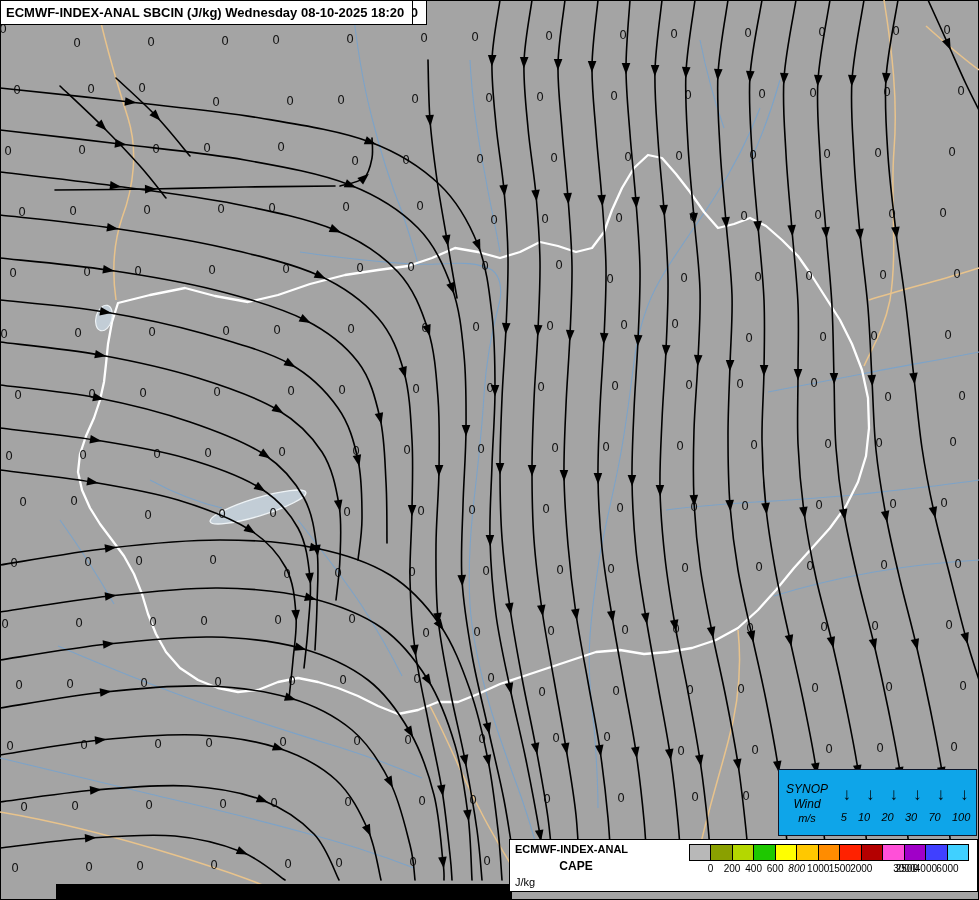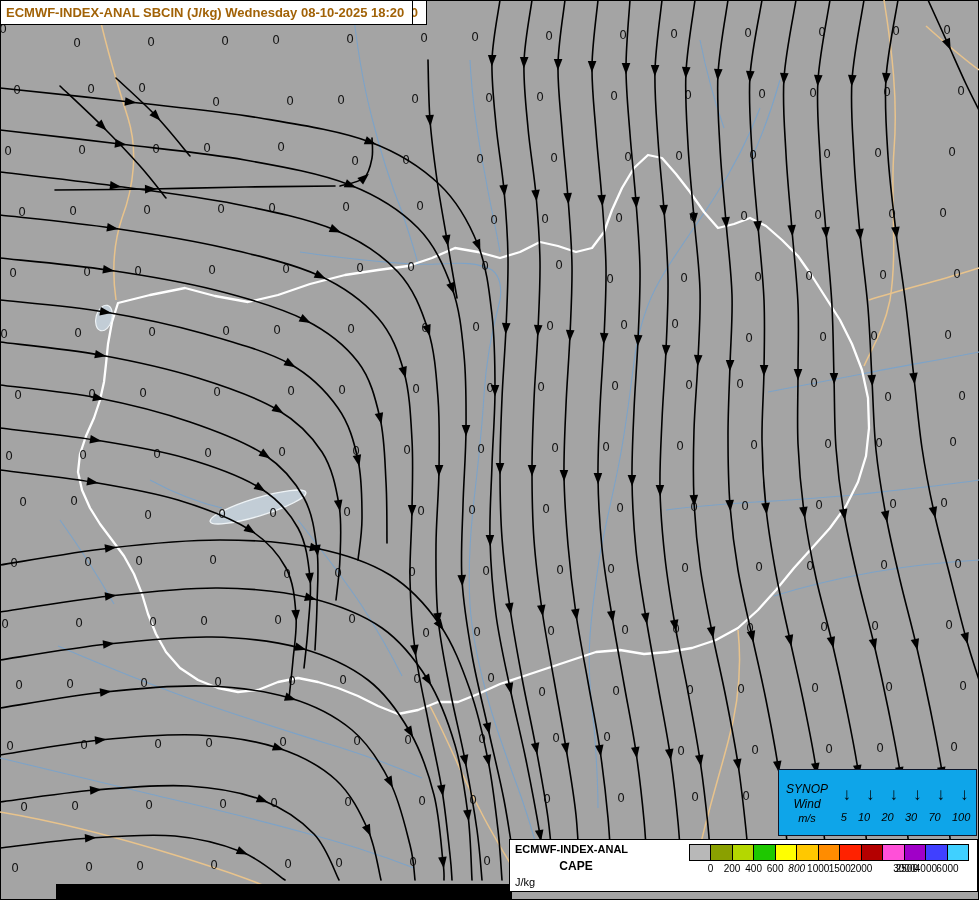--- a/index.html
+++ b/index.html
@@ -3,21 +3,21 @@
 <meta charset="utf-8">
 <style>
   html,body{margin:0;padding:0;background:#ffffff;}
   .stage{
     position:relative;width:979px;height:900px;overflow:hidden;
     font-family:"Liberation Sans",sans-serif;background:#a4a4a4;
   }
   #map-svg{position:absolute;left:0;top:0;}
   .titlebox{
     position:absolute;left:0;background:#ffffff;border:1px solid #000;
-    padding:3px 8px 3px 5px;font-size:13px;font-weight:700;color:#a16207;
+    padding:3px 8px 3px 5px;font-size:13px;font-weight:700;color:#000000;
     white-space:nowrap;line-height:17px;z-index:5;
   }
   #t1{top:0;} #t2{top:24;} #t3{top:48;}
   .windlegend{
     position:absolute;left:778px;top:769px;width:197px;height:65px;
     background:#0ea5e9;border:1px solid #0f172a;display:flex;z-index:5;color:#000;font-style:italic;
   }
   .wl-left{width:56px;display:flex;flex-direction:column;align-items:center;justify-content:center;gap:1px;font-size:12px;}
   .wl-left .wl-unit{font-size:11px;}
   .wl-right{flex:1;display:flex;flex-direction:column;justify-content:center;}

